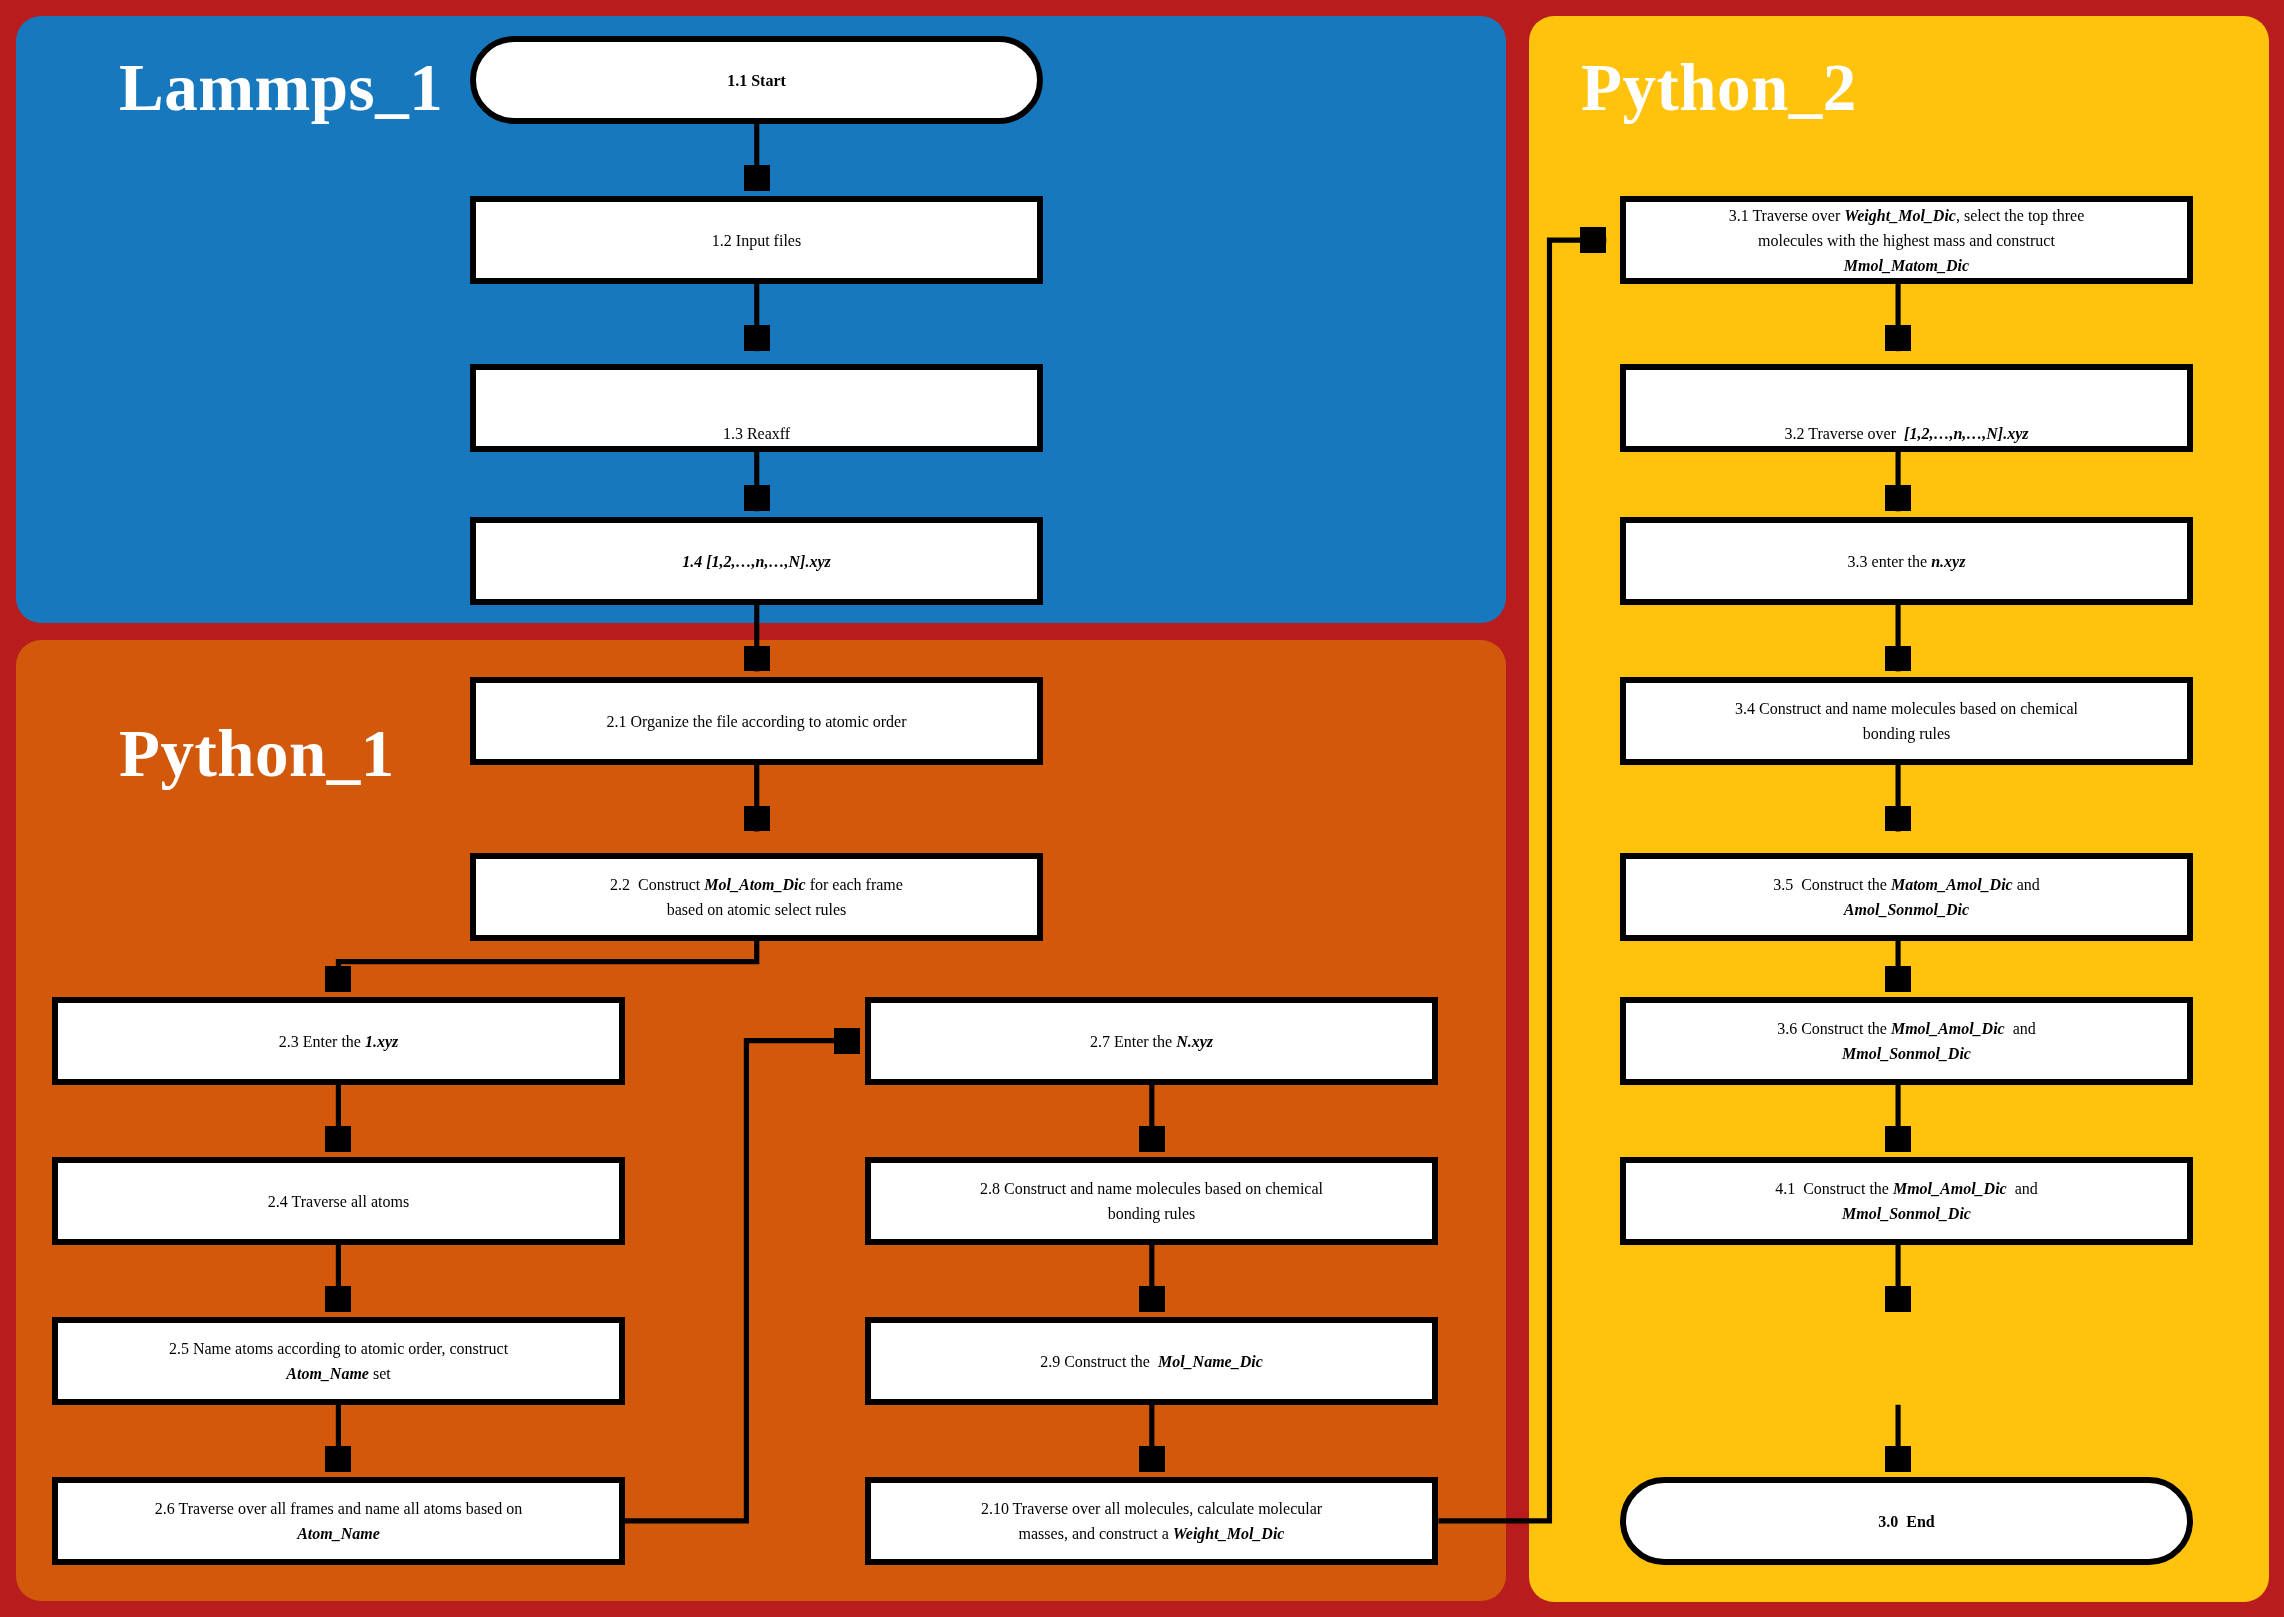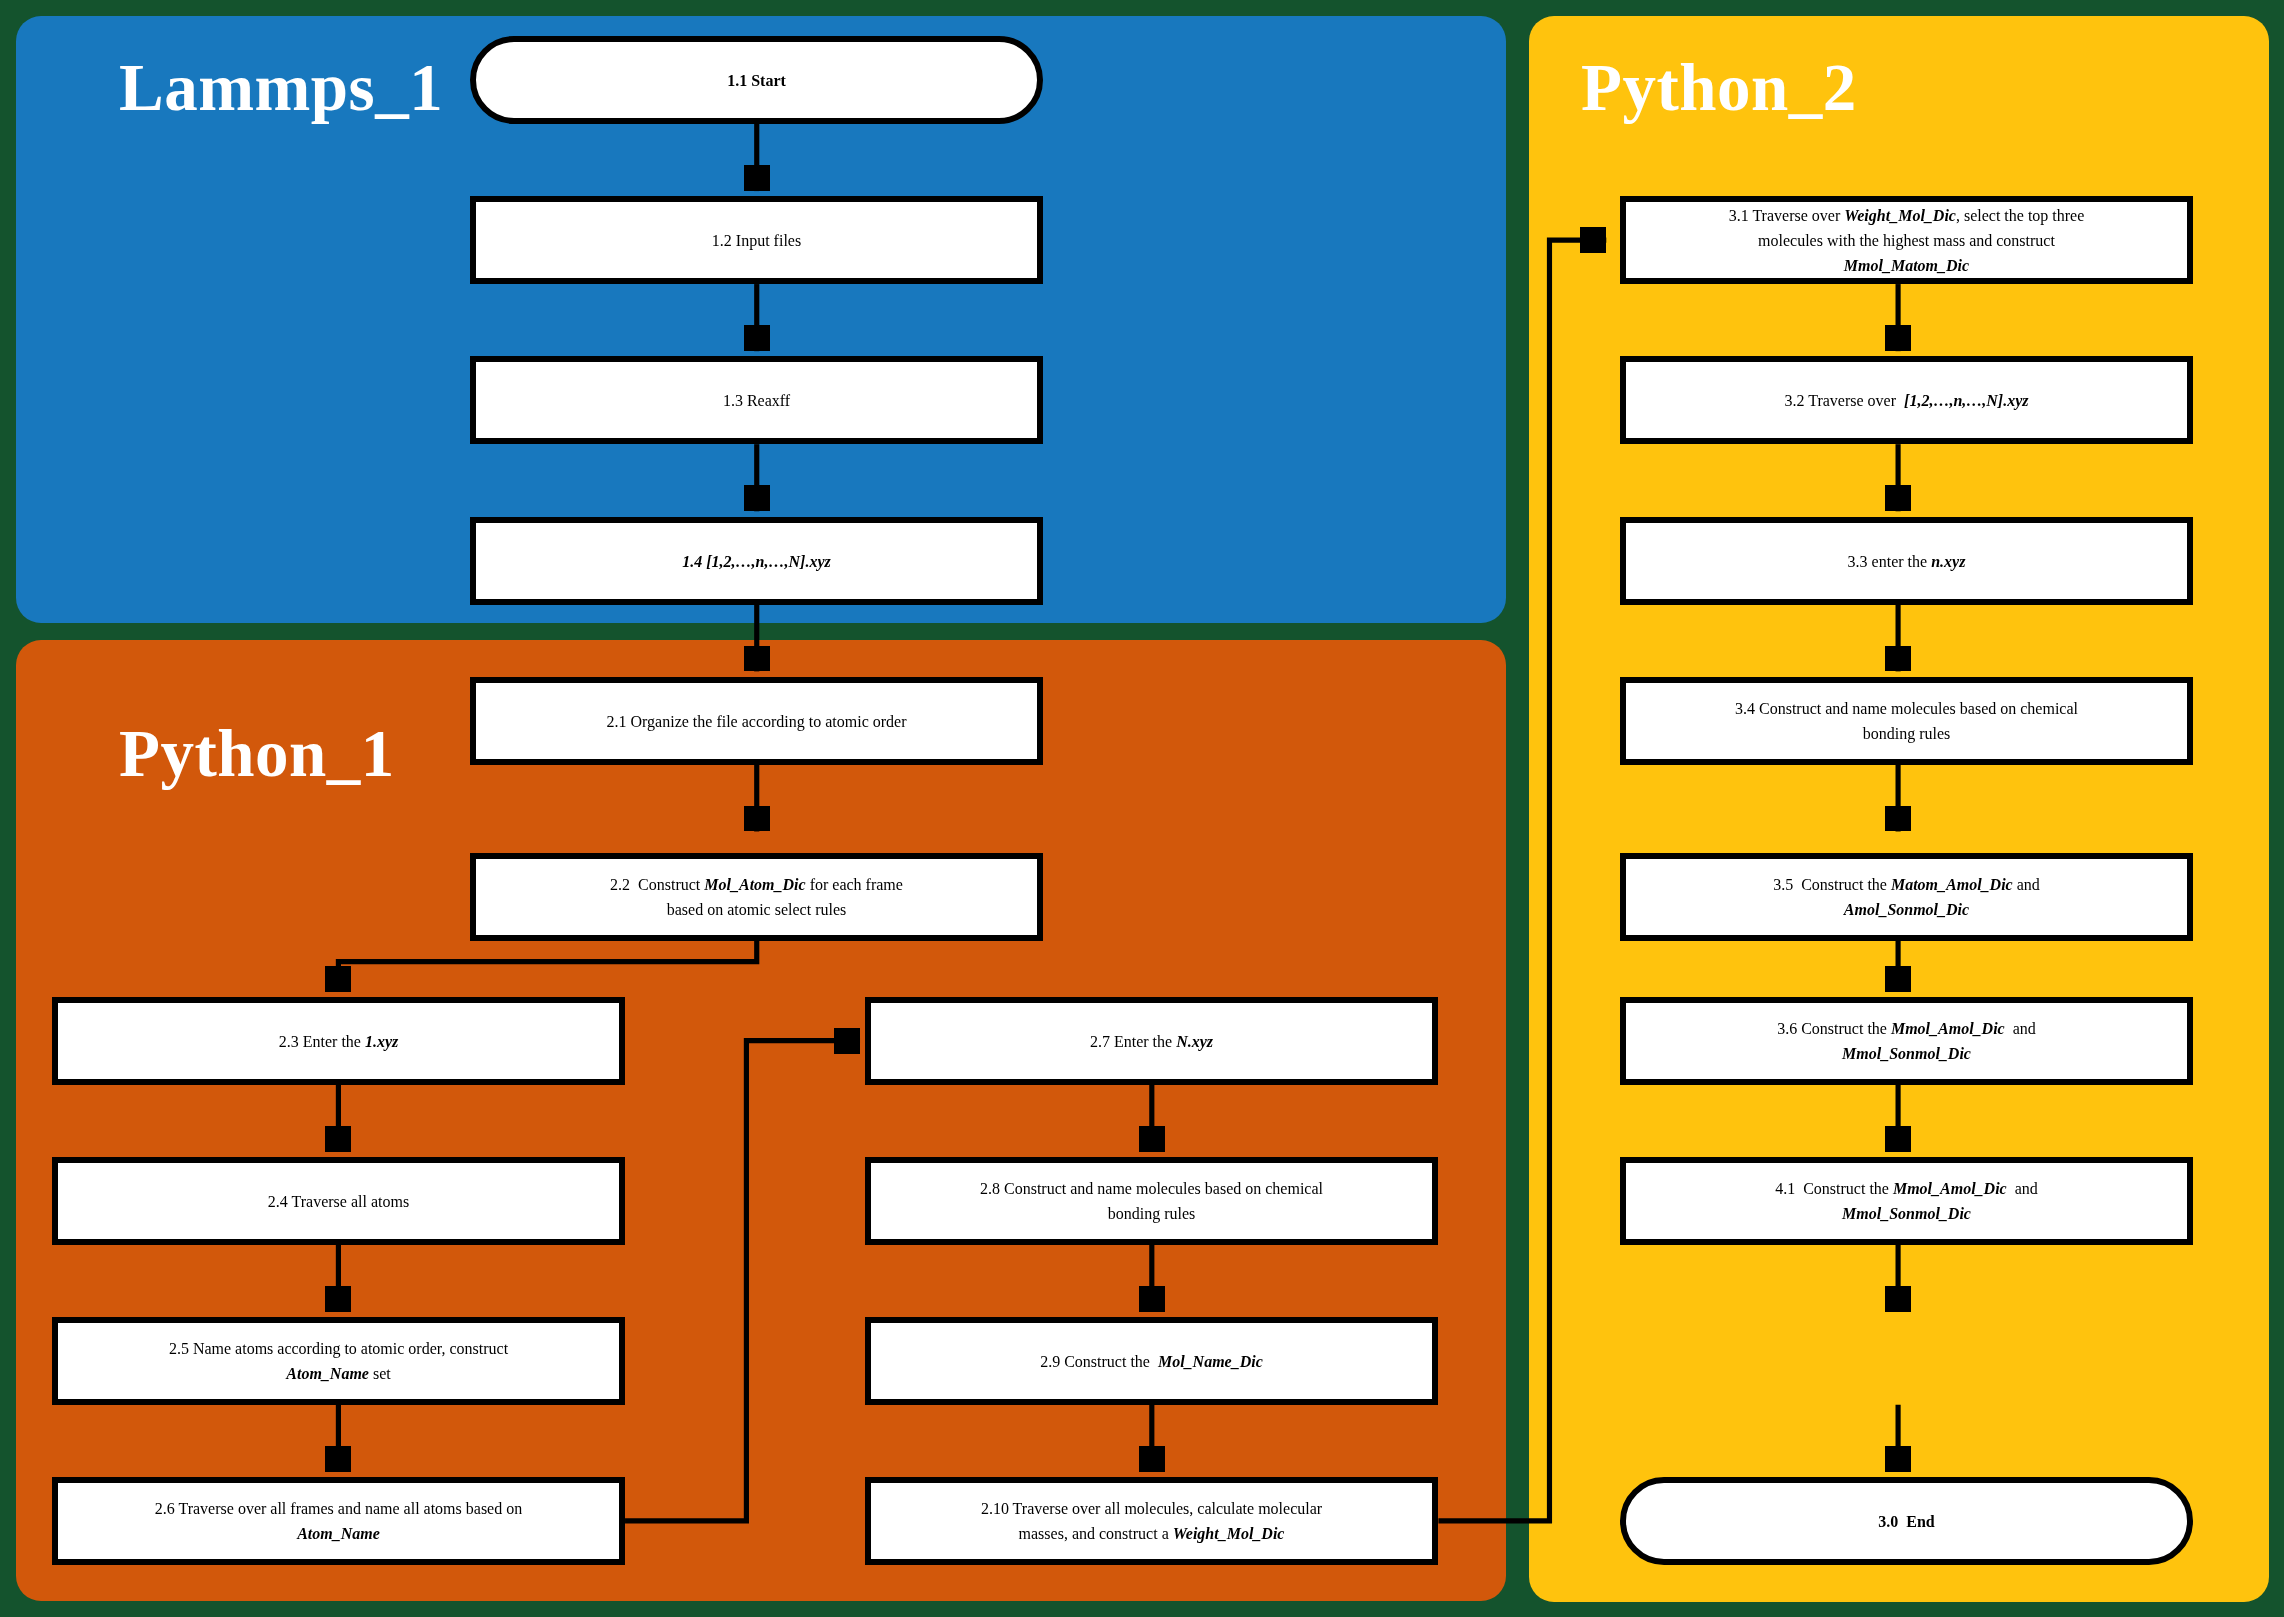--- a/index.html
+++ b/index.html
@@ -1,19 +1,19 @@
 <!DOCTYPE html>
 <html style="--blue: #1878BE; --orange: #D2580B; --yellow: #FFC30D; --box_bg: #FFFFFF; --box_text: #000000; --line: #000000; --title_text: #FFFFFF;font-size:8.3px"><head>
 <meta charset="utf-8">
 <style>
   html,body{margin:0;padding:0;background:#ffffff;}
   #stage{
     position:relative;
     width:2284px;height:1617px;
-    background:#14532d;
+    background:#b91c1c;
     font-family:"Liberation Serif","DejaVu Serif",serif;
     overflow:hidden;
   }
   .region{position:absolute;border-radius:25px;z-index:0;}
   #region-lammps{left:15.5px;top:15.5px;width:1490px;height:607px;background:var(--blue,#1878BE);}
   #region-python1{left:15.5px;top:640px;width:1490px;height:961px;background:var(--orange,#D2580B);}
   #region-python2{left:1529px;top:15.5px;width:740px;height:1586px;background:var(--yellow,#FFC30D);}
   .region-title{
     position:absolute;z-index:3;
     color:var(--title_text,#ffffff);
@@ -30,21 +30,21 @@
     box-sizing:border-box;
     display:flex;align-items:center;justify-content:center;
     text-align:center;
     color:var(--box_text,#000000);
     font-size:16px;line-height:25px;
     padding:0 7.2px;
     white-space:pre-wrap;
   }
   .stadium{border-radius:44px;}
   .colA{left:470px;} .colB{left:52px;} .colC{left:865px;} .colD{left:1612px;margin-left:8px;}
-  .r0{top:36px;} .r1{top:196px;} .r2{top:356px;} .r3{top:517px;} .r4{top:677px;}
+  .r0{top:36px;} .r1{top:196px;} .r2{top:364px;align-items:flex-end;} .r3{top:517px;} .r4{top:677px;}
   .r5{top:853px;} .r6{top:997px;} .r7{top:1157px;} .r8{top:1317px;} .r9{top:1477px;}
   .seg.plain{font-weight:normal;font-style:normal;}
   .seg.bold{font-weight:bold;font-style:normal;}
   .seg.var{font-weight:bold;font-style:italic;}
   .seg.boldital{font-weight:bold;font-style:italic;}
 </style>
 </head>
 <body>
 
 <div id="stage">

